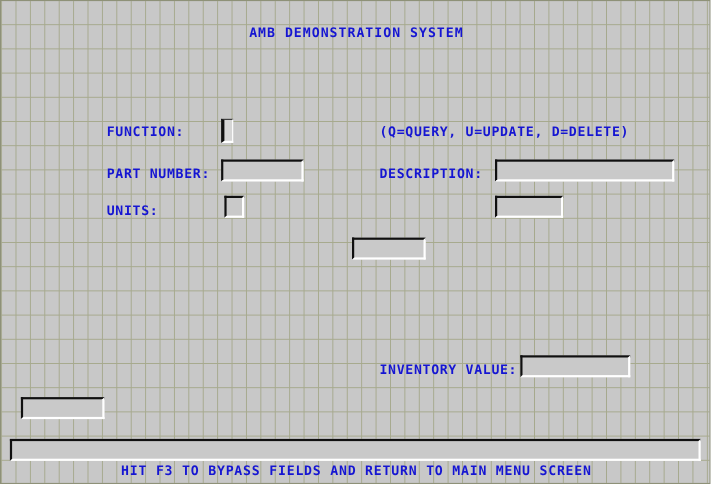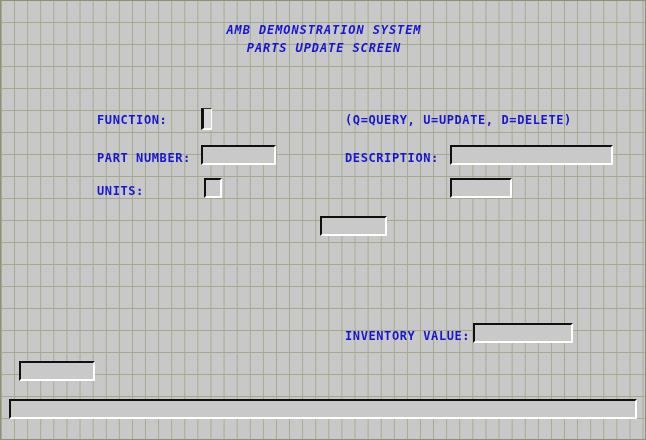--- a/index.html
+++ b/index.html
@@ -40,21 +40,20 @@
     left: 0;
     width: 646px;
     text-align: center;
     color: #1515d2;
     font-family: "DejaVu Sans Mono", "Liberation Mono", monospace;
     font-size: 12px;
     font-weight: bold;
     letter-spacing: 0.9px;
     white-space: nowrap;
     line-height: 15px;
-    font-style: italic;
   }
 
   
   .field {
     position: absolute;
     box-sizing: border-box;
     background: #c9c9c9;
     border-top: 2px solid #101010;
     border-left: 2px solid #101010;
     border-right: 2px solid #ffffff;
@@ -92,21 +91,20 @@
     white-space: nowrap;
     line-height: 14px;
   }
 </style>
 </head>
 <body>
 
 <div id="screen">
 
   <div class="title" style="top:22px;">AMB DEMONSTRATION SYSTEM</div>
-  <div class="title" style="top:40px;">PARTS UPDATE SCREEN</div>
 
   <div class="lbl" style="left:96px; top:112px;">FUNCTION:</div>
   <div class="field caret" style="left:200px; top:107px; width:11px; height:22px;"></div>
   <div class="lbl" style="left:96px; top:150px;">PART NUMBER:</div>
 
   <div class="lbl" style="left:344px; top:112px;">(Q=QUERY, U=UPDATE, D=DELETE)</div>
   <div class="field" style="left:200px; top:144px; width:75px; height:20px;"></div>
 
   <div class="lbl" style="left:344px; top:150px;">DESCRIPTION:</div>
   <div class="field" style="left:449px; top:144px; width:163px; height:20px;"></div>
@@ -118,14 +116,15 @@
 
   <div class="field" style="left:319px; top:215px; width:67px; height:20px;"></div>
 
   <div class="lbl" style="left:344px; top:328px;">INVENTORY VALUE:</div>
   <div class="field" style="left:472px; top:322px; width:100px; height:20px;"></div>
 
   <div class="field" style="left:18px; top:360px; width:76px; height:20px;"></div>
 
   <div class="msgbar" style="left:8px; top:398px; width:628px; height:20px;"></div>
 
+  <div class="statusline" style="top:420px;">HIT F3 TO BYPASS FIELDS AND RETURN TO MAIN MENU SCREEN</div>
 
 </div>
 
 </body></html>

